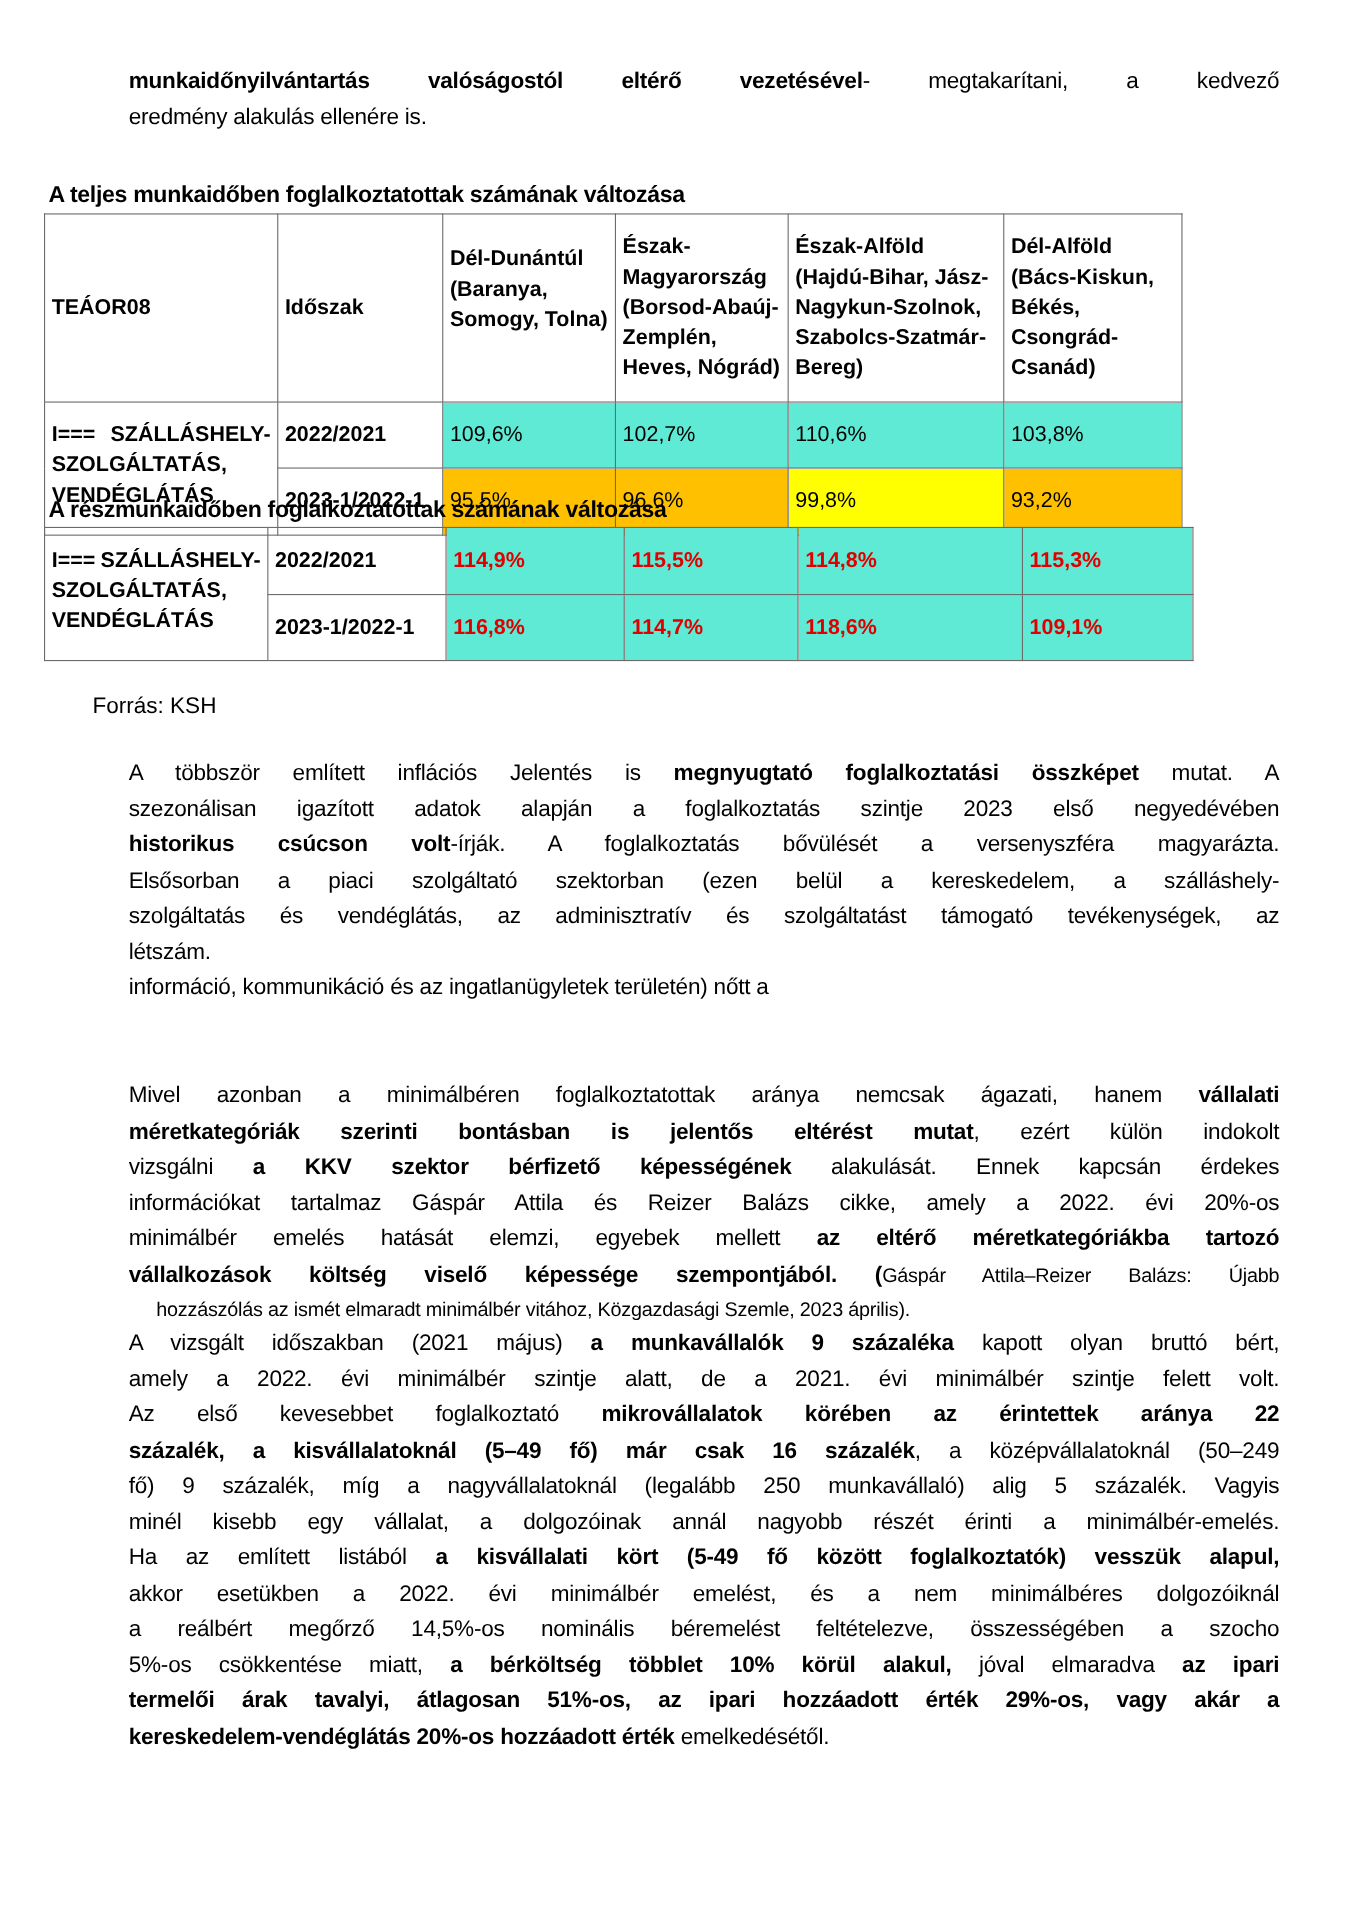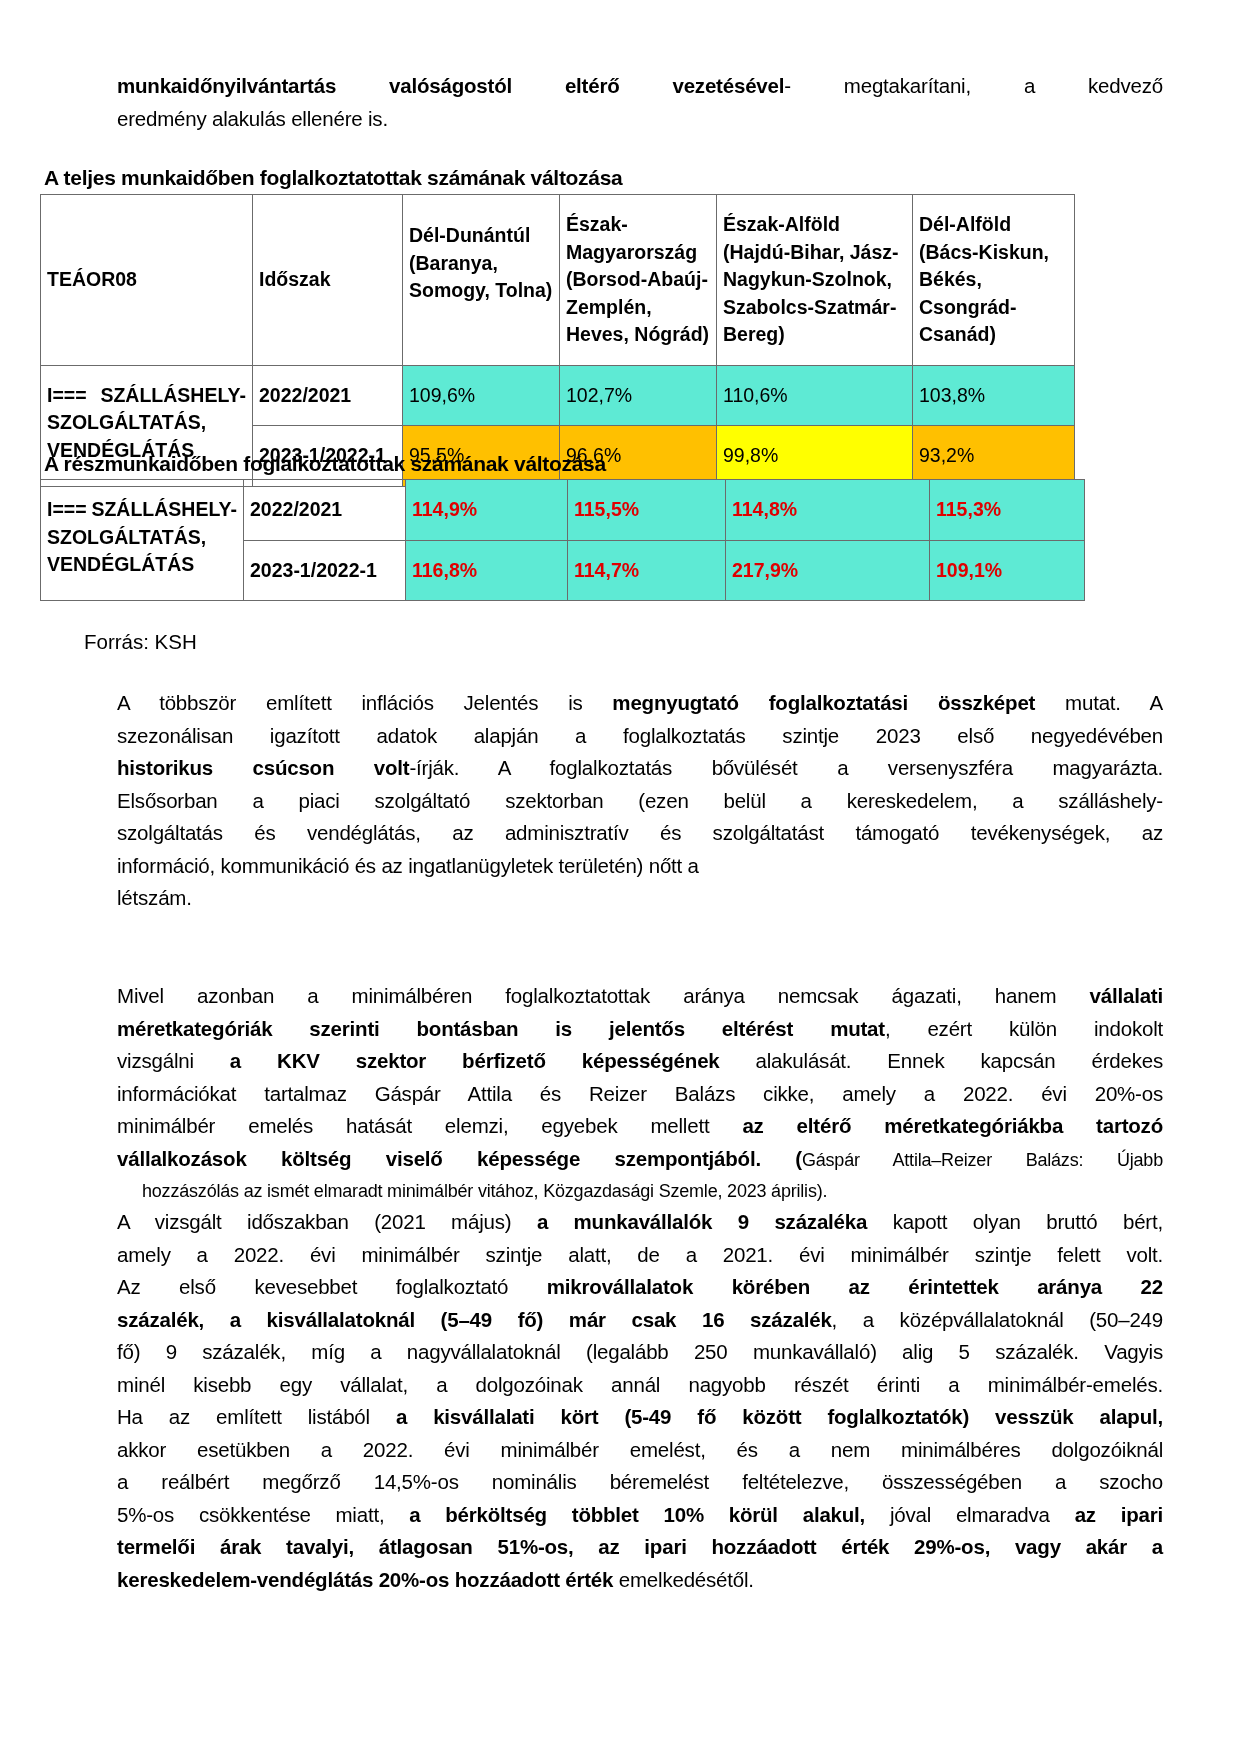--- a/index.html
+++ b/index.html
@@ -38,21 +38,21 @@
   .yellow { background: #ffff00; }
   .red-text { color: #e00000; font-weight: bold; }
   .justify-line { display: flex; justify-content: space-between; }
   .source { position: absolute; left: 84px; top: 630px; font-size: 20.5px; }
 </style>
 </head>
 <body>
 
 <div class="page">
 
-  <div class="para" style="top:70px;">
+  <div class="para" style="top:58px;">
     <span class="line"><b>munkaidőnyilvántartás valóságostól eltérő vezetésével</b><span>- megtakarítani, a kedvező</span></span>
     <span class="line last">eredmény alakulás ellenére is.</span>
   </div>
 
   <div class="table-title" style="top:166px;">A teljes munkaidőben foglalkoztatottak számának változása</div>
   <table class="grid" style="left:40px; top:194px; width:1034px;">
     <colgroup>
       <col style="width:212px">
         <col style="width:150px">
         <col style="width:157px">
@@ -139,36 +139,36 @@
       <td class="b">2022/2021</td>
       <td class="green red-text">114,9%</td>
       <td class="green red-text">115,5%</td>
       <td class="green red-text">114,8%</td>
       <td class="green red-text">115,3%</td>
     </tr>
     <tr style="height:55px;">
       <td class="b mid">2023-1/2022-1</td>
       <td class="green red-text bottom">116,8%</td>
       <td class="green red-text bottom">114,7%</td>
-      <td class="green red-text bottom">217,9%</td>
+      <td class="green red-text bottom">118,6%</td>
       <td class="green red-text bottom">109,1%</td>
     </tr>
   </tbody>
     </table>
 
   <div class="source">Forrás: KSH</div>
 
   <div class="para" style="top:687px;">
     <span class="line"><span>A többször említett inflációs Jelentés is </span><b>megnyugtató foglalkoztatási összképet</b><span> mutat. A</span></span>
     <span class="line">szezonálisan igazított adatok alapján a foglalkoztatás szintje 2023 első negyedévében</span>
     <span class="line"><b>historikus csúcson volt</b><span>-írják. A foglalkoztatás bővülését a versenyszféra magyarázta.</span></span>
     <span class="line">Elsősorban a piaci szolgáltató szektorban (ezen belül a kereskedelem, a szálláshely-</span>
     <span class="line">szolgáltatás és vendéglátás, az adminisztratív és szolgáltatást támogató tevékenységek, az</span>
+    <span class="line last">létszám.</span>
     <span class="line last">információ, kommunikáció és az ingatlanügyletek területén) nőtt a</span>
-    <span class="line last">létszám.</span>
   </div>
 
   <div class="para" style="top:980px;">
     <span class="line"><span>Mivel azonban a minimálbéren foglalkoztatottak aránya nemcsak ágazati, hanem </span><b>vállalati</b></span>
     <span class="line"><b>méretkategóriák szerinti bontásban is jelentős eltérést mutat</b><span>, ezért külön indokolt</span></span>
     <span class="line"><span>vizsgálni </span><b>a KKV szektor bérfizető képességének</b><span> alakulását. Ennek kapcsán érdekes</span></span>
     <span class="line">információkat tartalmaz Gáspár Attila és Reizer Balázs cikke, amely a 2022. évi 20%-os</span>
     <span class="line"><span>minimálbér emelés hatását elemzi, egyebek mellett </span><b>az eltérő méretkategóriákba tartozó</b></span>
     <span class="line"><b>vállalkozások költség viselő képessége szempontjából. (</b><span class="small">Gáspár Attila–Reizer Balázs: Újabb</span></span>
     <span class="line last small" style="line-height:30px;margin-left:25px;">hozzászólás az ismét elmaradt minimálbér vitához, Közgazdasági Szemle, 2023 április).</span>

